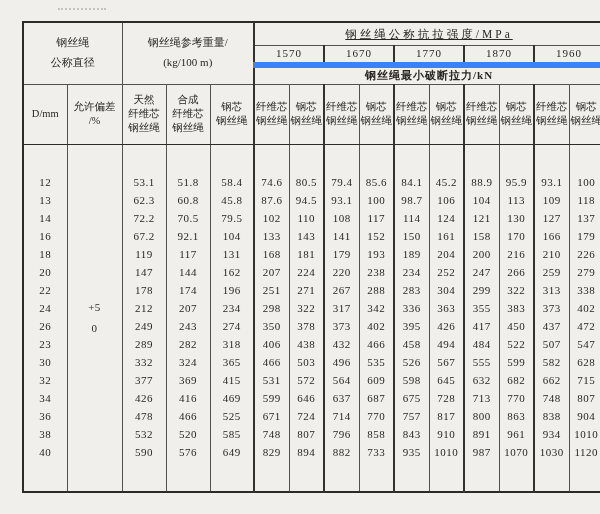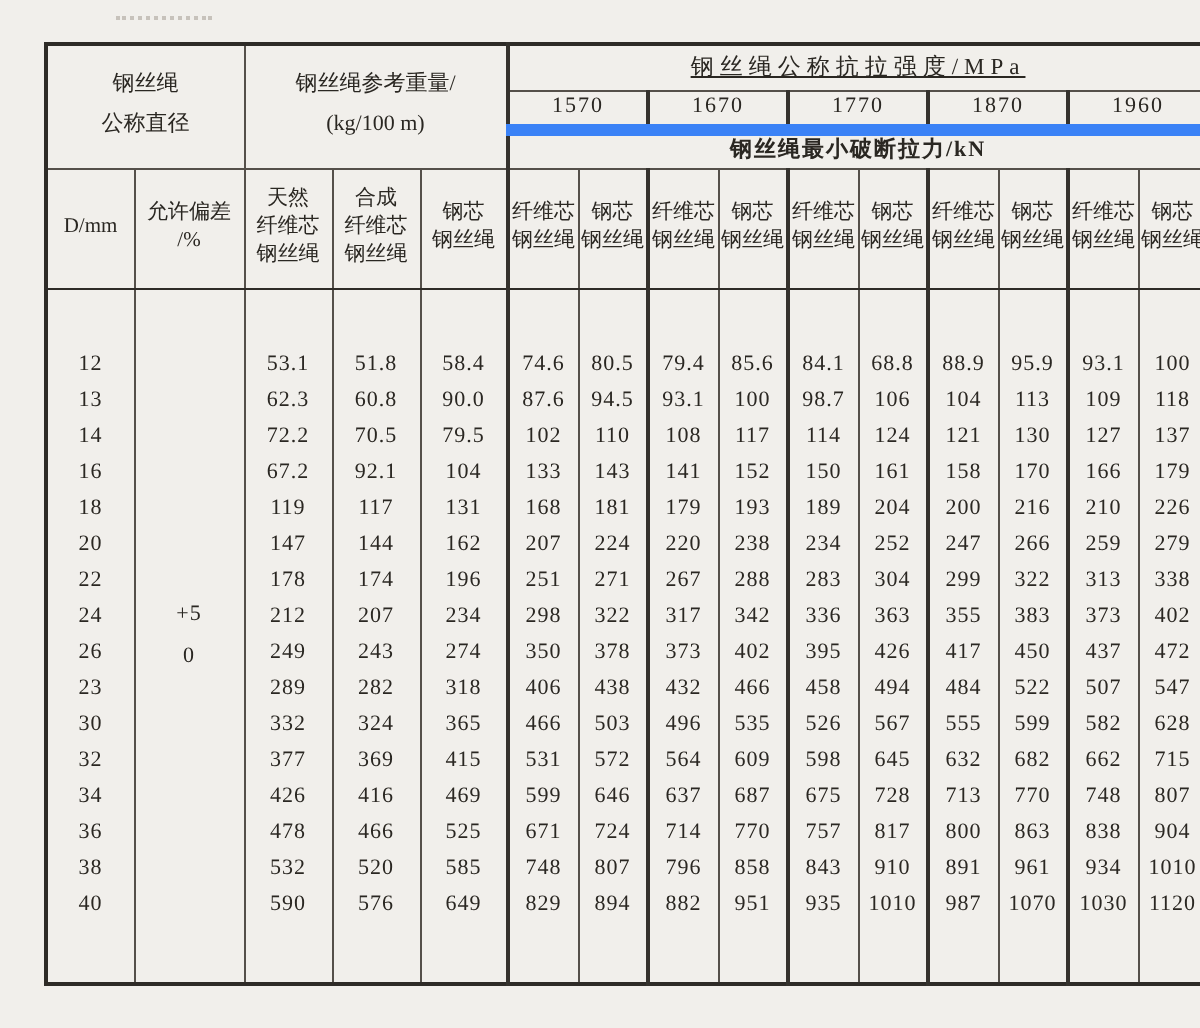--- a/index.html
+++ b/index.html
@@ -174,31 +174,31 @@
         <tr>
           <td>12</td>
           <td>53.1</td>
           <td>51.8</td>
           <td>58.4</td>
           <td class="gsep">74.6</td>
           <td>80.5</td>
           <td class="gsep">79.4</td>
           <td>85.6</td>
           <td class="gsep">84.1</td>
-          <td>68.8</td>
+          <td>45.2</td>
           <td class="gsep">88.9</td>
           <td>95.9</td>
           <td class="gsep">93.1</td>
           <td>100</td>
         </tr>
         <tr>
           <td>13</td>
           <td>62.3</td>
           <td>60.8</td>
-          <td>90.0</td>
+          <td>45.8</td>
           <td class="gsep">87.6</td>
           <td>94.5</td>
           <td class="gsep">93.1</td>
           <td>100</td>
           <td class="gsep">98.7</td>
           <td>106</td>
           <td class="gsep">104</td>
           <td>113</td>
           <td class="gsep">109</td>
           <td>118</td>
@@ -412,21 +412,21 @@
           <td>1010</td>
         </tr>
         <tr>
           <td>40</td>
           <td>590</td>
           <td>576</td>
           <td>649</td>
           <td class="gsep">829</td>
           <td>894</td>
           <td class="gsep">882</td>
-          <td>951</td>
+          <td>733</td>
           <td class="gsep">935</td>
           <td>1010</td>
           <td class="gsep">987</td>
           <td>1070</td>
           <td class="gsep">1030</td>
           <td>1120</td>
         </tr>
         <tr class="spacer">
           <td></td>
           <td></td>

